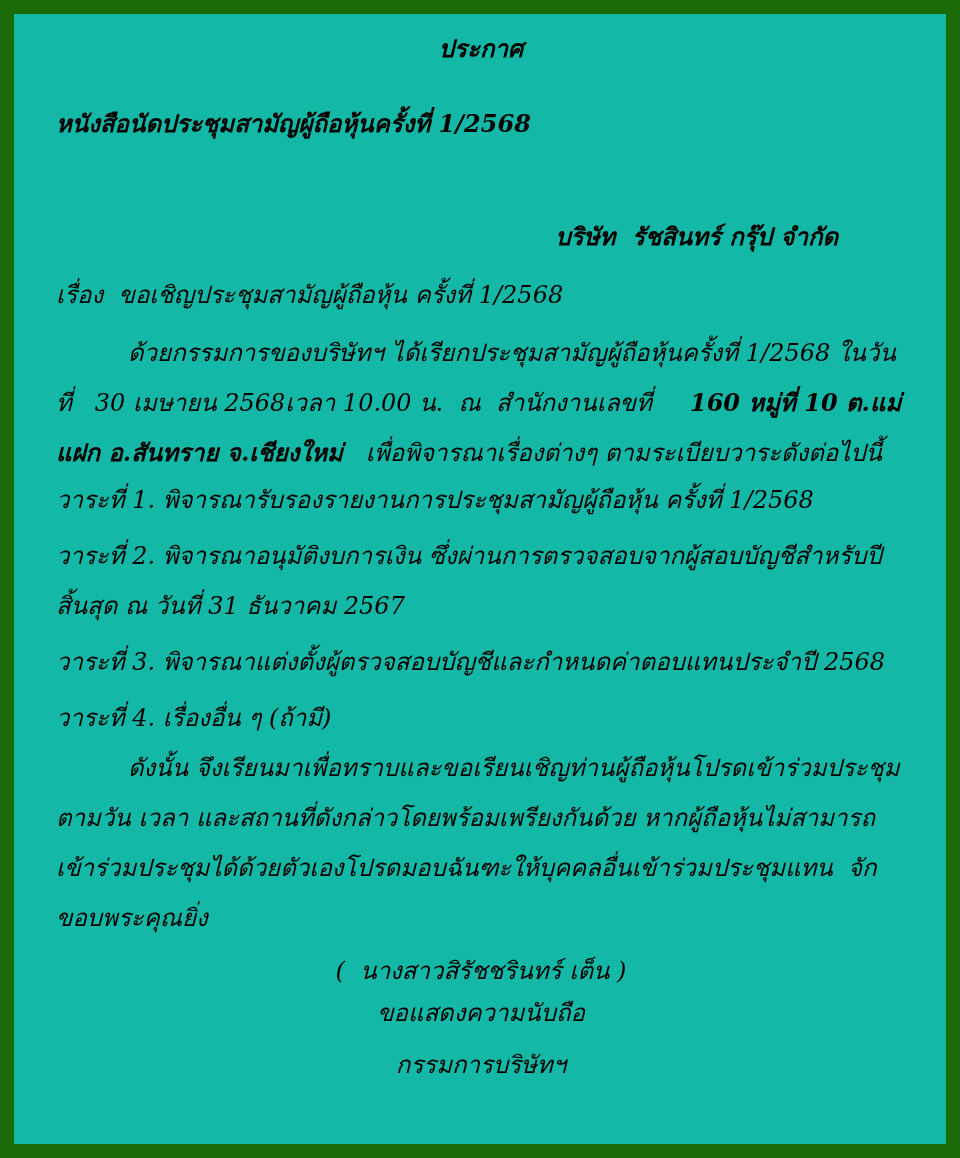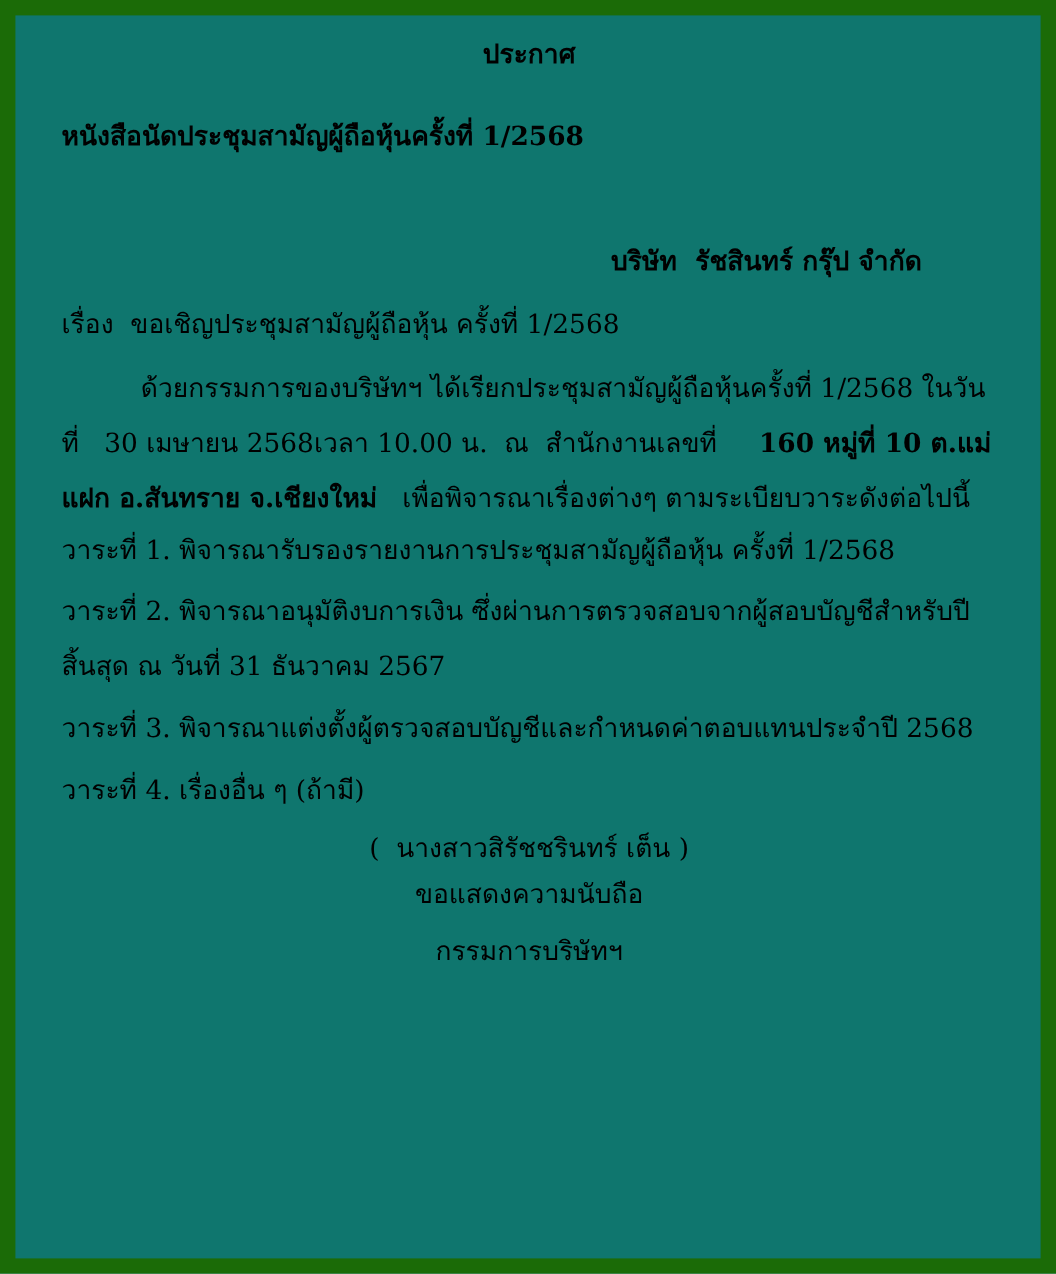--- a/index.html
+++ b/index.html
@@ -32,21 +32,21 @@
   .agenda-item { margin-top: 6px; white-space: pre-wrap; }
   .agenda-item:first-child { margin-top: 0; }
   .closing { margin-top: 0; }
   .signoff { margin-top: -8px; }
   .signatory-name { margin-top: 3px; }
   .signatory-title { margin-top: 2px; }
 </style>
 </head>
 <body>
 
-<div class="page" style="border-color: rgb(27, 107, 7); background: #0f766e; color: rgb(0, 0, 0);">
+<div class="page" style="border-color: rgb(27, 107, 7); background: #14b8a6; color: rgb(0, 0, 0); font-style: italic;">
   <div class="content">
 
     <div class="line doc-title">ประกาศ</div>
 
     <div class="line doc-subtitle">หนังสือนัดประชุมสามัญผู้ถือหุ้นครั้งที่ 1/2568</div>
 
     <div class="line company">บริษัท  รัชสินทร์ กรุ๊ป จำกัด</div>
 
 
     <div class="line subject">เรื่อง  ขอเชิญประชุมสามัญผู้ถือหุ้น ครั้งที่ 1/2568</div>
@@ -54,20 +54,21 @@
 
     <p class="para"><span>ด้วยกรรมการของบริษัทฯ ได้เรียกประชุมสามัญผู้ถือหุ้นครั้งที่ 1/2568 ในวันที่   30 เมษายน 2568เวลา 10.00 น.  ณ  สำนักงานเลขที่     </span><span class="bold">160 หมู่ที่ 10 ต.แม่แฝก อ.สันทราย จ.เชียงใหม่</span><span>   เพื่อพิจารณาเรื่องต่างๆ ตามระเบียบวาระดังต่อไปนี้</span></p>
 
     <div class="agenda">
         <div class="agenda-item">วาระที่ 1. พิจารณารับรองรายงานการประชุมสามัญผู้ถือหุ้น ครั้งที่ 1/2568</div>
         <div class="agenda-item">วาระที่ 2. พิจารณาอนุมัติงบการเงิน ซึ่งผ่านการตรวจสอบจากผู้สอบบัญชีสำหรับปีสิ้นสุด ณ วันที่ 31 ธันวาคม 2567</div>
         <div class="agenda-item">วาระที่ 3. พิจารณาแต่งตั้งผู้ตรวจสอบบัญชีและกำหนดค่าตอบแทนประจำปี 2568</div>
         <div class="agenda-item">วาระที่ 4. เรื่องอื่น ๆ (ถ้ามี)</div>
       </div>
 
+    <p class="para closing">ดังนั้น จึงเรียนมาเพื่อทราบและขอเรียนเชิญท่านผู้ถือหุ้นโปรดเข้าร่วมประชุมตามวัน เวลา และสถานที่ดังกล่าวโดยพร้อมเพรียงกันด้วย หากผู้ถือหุ้นไม่สามารถเข้าร่วมประชุมได้ด้วยตัวเองโปรดมอบฉันฑะให้บุคคลอื่นเข้าร่วมประชุมแทน  จักขอบพระคุณยิ่ง</p>
 
     <div class="line center signatory-name">(  นางสาวสิรัชชรินทร์ เต็น )</div>
 
     <div class="line center signoff">ขอแสดงความนับถือ</div>
 
     <div class="line center signatory-title">กรรมการบริษัทฯ</div>
 
   </div>
 </div>
 

